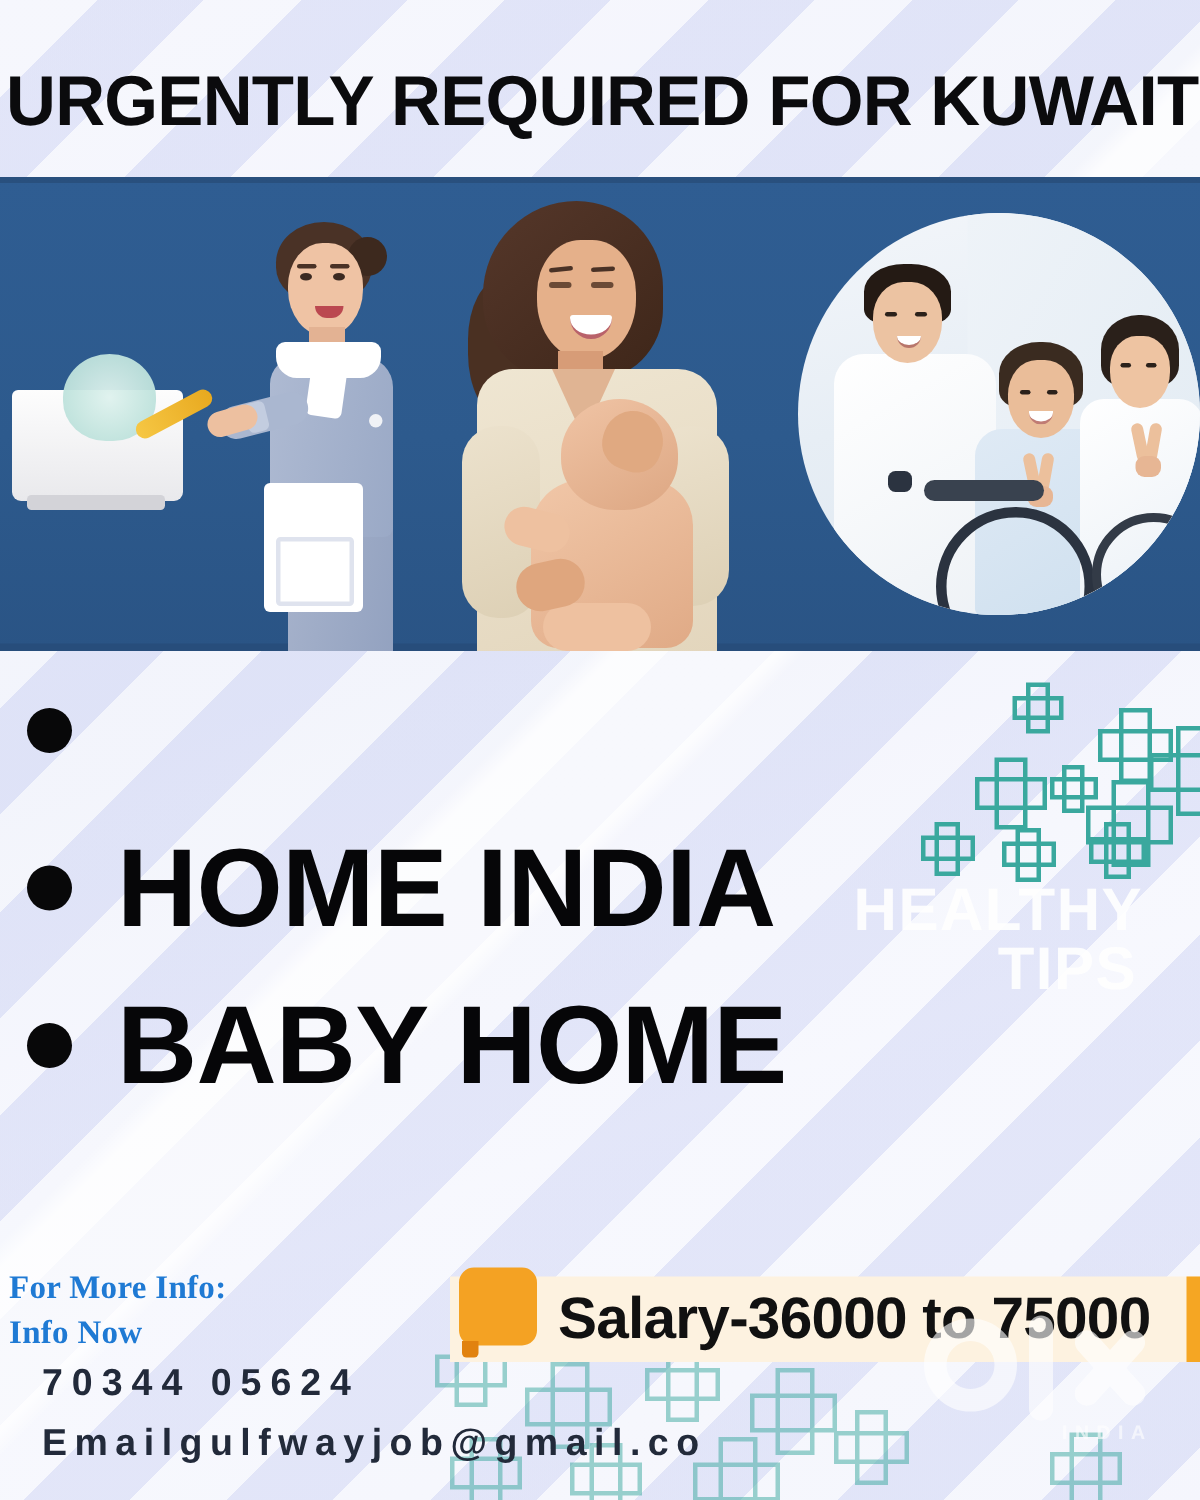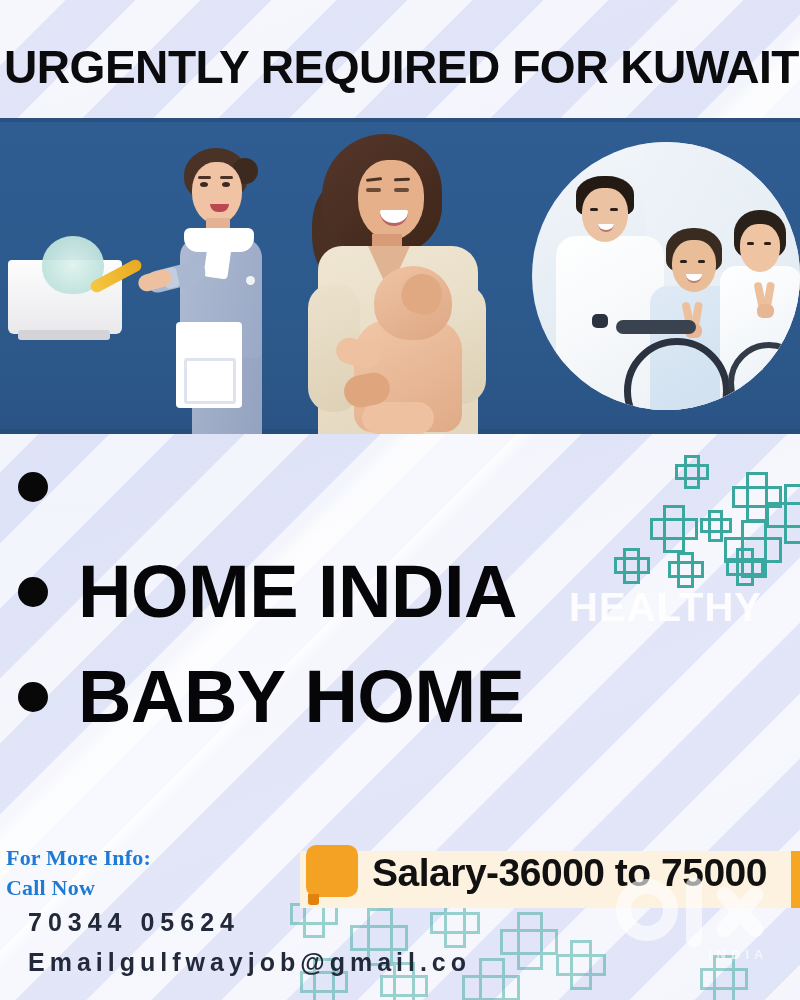--- a/index.html
+++ b/index.html
@@ -168,21 +168,21 @@
   }
   .c-email{
     margin-top:11px;margin-left:22px;
     font-family:"Liberation Sans",sans-serif;font-weight:bold;
     font-size:25px;letter-spacing:5px;color:#222a3a;white-space:nowrap;
   }
 
   
   .salary{
     position:absolute;left:300px;top:851px;width:500px;height:57px;
-    background:#fdf2e0;display:flex;
+    background:#fdf2e0;display:flex;align-items:center;
   }
   .salary-edge{position:absolute;right:0;top:0;width:9px;height:57px;background:#f5a623;}
   .salary-icon{
     position:absolute;left:6px;top:-6px;width:52px;height:52px;
     background:#f4a223;border-radius:10px;
   }
   .salary-icon:after{
     content:"";position:absolute;left:2px;bottom:-8px;width:11px;height:11px;
     background:#e1820f;border-radius:0 0 3px 3px;
   }
@@ -356,20 +356,21 @@
       <div class="job-label">HOME INDIA</div>
     </div>
     <div class="job-row">
       <div class="bullet"></div>
       <div class="job-label">BABY HOME</div>
     </div>
   </div>
 
   <div class="watermark-healthy">
     <span>HEALTHY</span>
+    <span class="wm-tips">TIPS</span>
   </div>
 
 
   <div style="opacity:.5;">
     <div class="cross" style="left:290px;top:890px;">
       <i style="left:13px;top:0;width:16px;height:42px;"></i>
         <i style="left:0;top:13px;width:42px;height:16px;"></i>
     </div>
     <div class="cross" style="left:350px;top:908px;">
       <i style="left:17px;top:0;width:20px;height:52px;"></i>
@@ -400,21 +401,21 @@
         <i style="left:0;top:14px;width:44px;height:16px;"></i>
     </div>
     <div class="cross" style="left:700px;top:955px;">
       <i style="left:13px;top:0;width:16px;height:42px;"></i>
         <i style="left:0;top:13px;width:42px;height:16px;"></i>
     </div>
   </div>
 
   <div class="contact">
     <div class="c-label">For More Info:</div>
-    <div class="c-label">Call Now</div>
+    <div class="c-label">Info Now</div>
     <div class="c-phone">70344 05624</div>
     <div class="c-email">Emailgulfwayjob@gmail.co</div>
   </div>
 
   <div class="salary">
     <div class="salary-icon"></div>
     <div class="salary-text">Salary-36000 to 75000</div>
     <div class="salary-edge"></div>
   </div>
 

